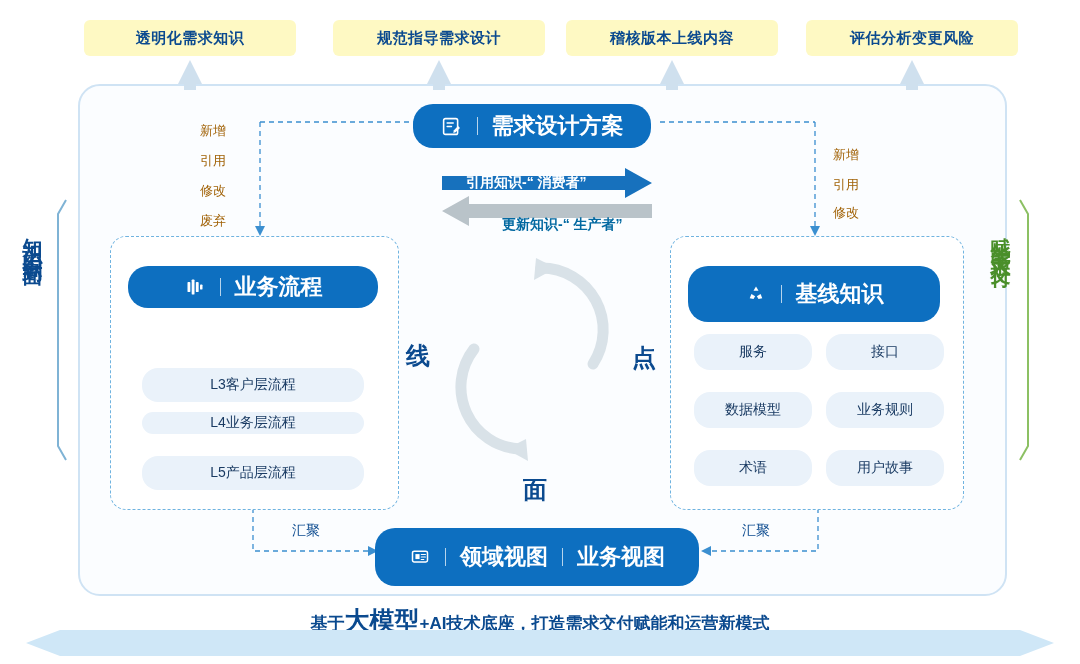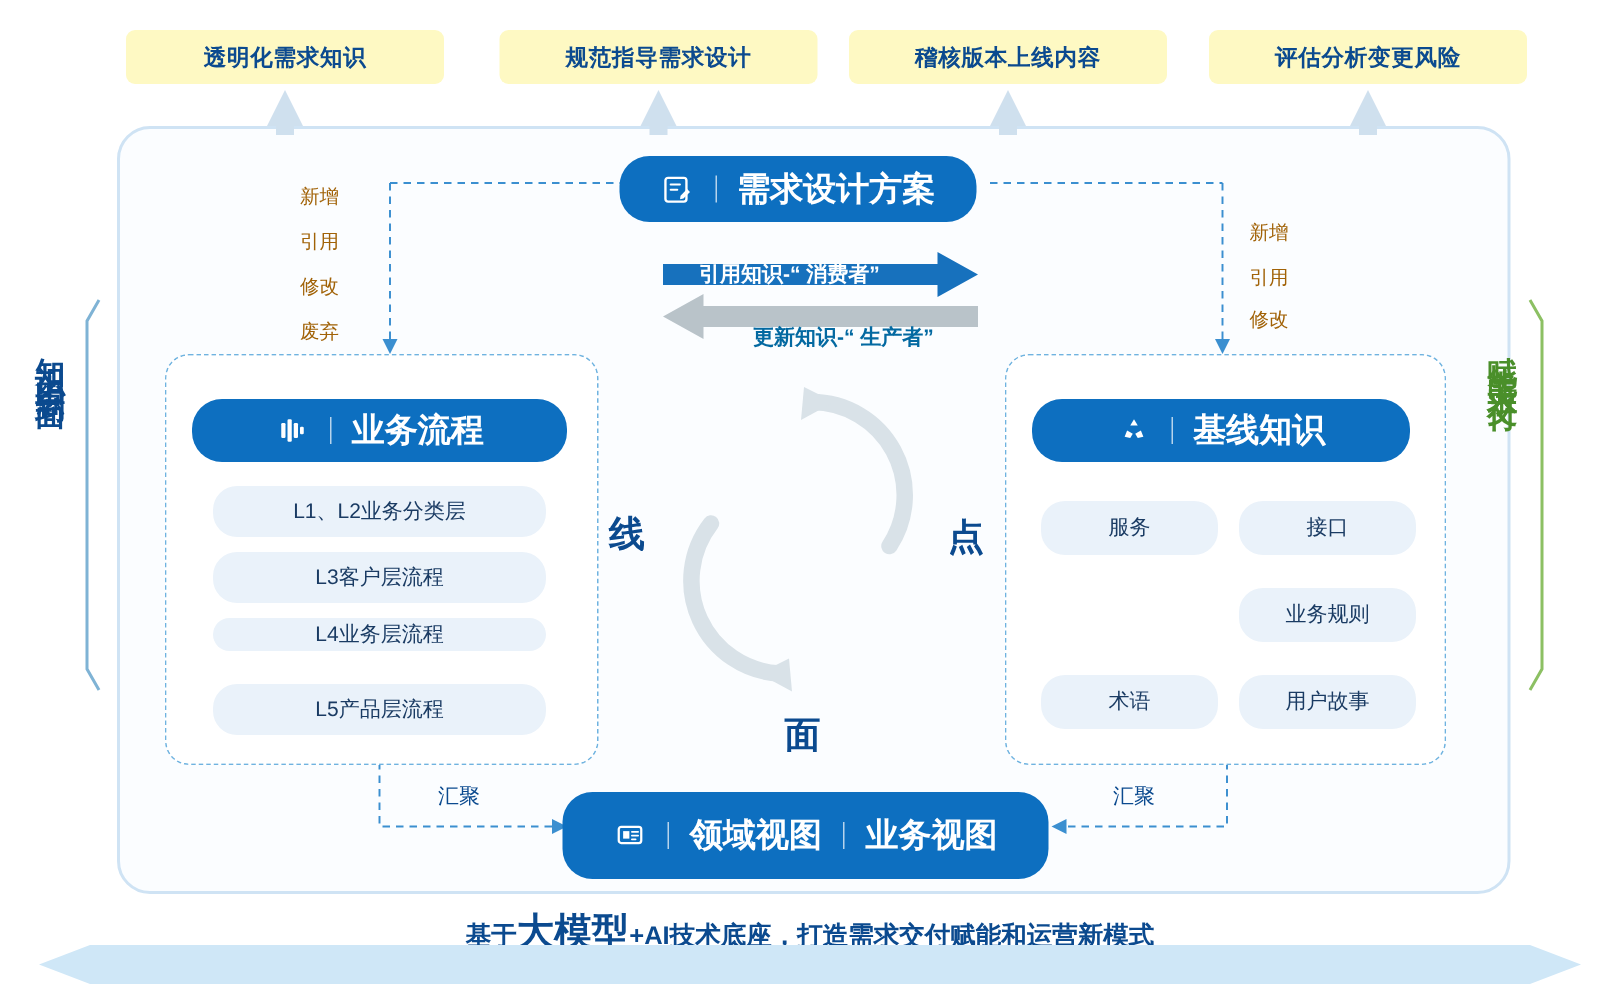--- a/index.html
+++ b/index.html
@@ -130,51 +130,51 @@
       <svg width="20" height="20" viewBox="0 0 24 24">
           <rect x="3" y="6" width="3.4" height="12" rx="1" fill="#fff"></rect>
           <rect x="8" y="3" width="3.4" height="18" rx="1" fill="#fff"></rect>
           <rect x="13" y="6" width="3.4" height="12" rx="1" fill="#fff"></rect>
           <rect x="18" y="9" width="3" height="6" rx="1" fill="#fff"></rect>
         </svg>
     </span>
     <span class="sep"></span>
     <span>业务流程</span>
   </div>
-  <div class="chip" style="left:142px;top:324px;width:222px;height:34px;">
-    <span>L1、L2业务分类层</span>
-  </div>
   <div class="chip" style="left:142px;top:368px;width:222px;height:34px;">
     <span>L3客户层流程</span>
   </div>
   <div class="chip" style="left:142px;top:412px;width:222px;height:22px;">
     <span>L4业务层流程</span>
   </div>
   <div class="chip" style="left:142px;top:456px;width:222px;height:34px;">
     <span>L5产品层流程</span>
   </div>
 
   <div class="panel" style="left:670px;top:236px;width:292px;height:272px;"></div>
-  <div class="pill" style="left:688px;top:266px;width:252px;height:42px;">
+  <div class="pill" style="left:688px;top:266px;width:252px;height:56px;">
     <span class="icon">
       <svg width="20" height="20" viewBox="0 0 24 24">
           <path d="M12 3l3 5h-6z" fill="#fff"></path>
           <path d="M4.5 17l2-5 4.5 2.6-2 3.4z" fill="#fff"></path>
           <path d="M19.5 17l-2-5-4.5 2.6 2 3.4z" fill="#fff"></path>
         </svg>
     </span>
     <span class="sep"></span>
     <span>基线知识</span>
   </div>
   <div class="chip" style="left:694px;top:334px;width:118px;height:36px;">
     <span>服务</span>
   </div>
   <div class="chip" style="left:826px;top:334px;width:118px;height:36px;">
     <span>接口</span>
   </div>
+  <div class="chip" style="left:694px;top:392px;width:118px;height:36px;">
+    <span>数据模型</span>
+  </div>
   <div class="chip" style="left:826px;top:392px;width:118px;height:36px;">
     <span>业务规则</span>
   </div>
   <div class="chip" style="left:694px;top:450px;width:118px;height:36px;">
     <span>术语</span>
   </div>
   <div class="chip" style="left:826px;top:450px;width:118px;height:36px;">
     <span>用户故事</span>
   </div>
 

